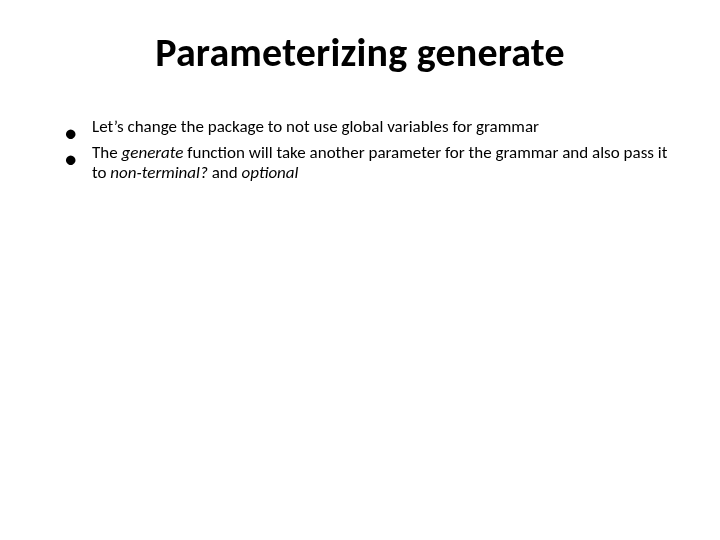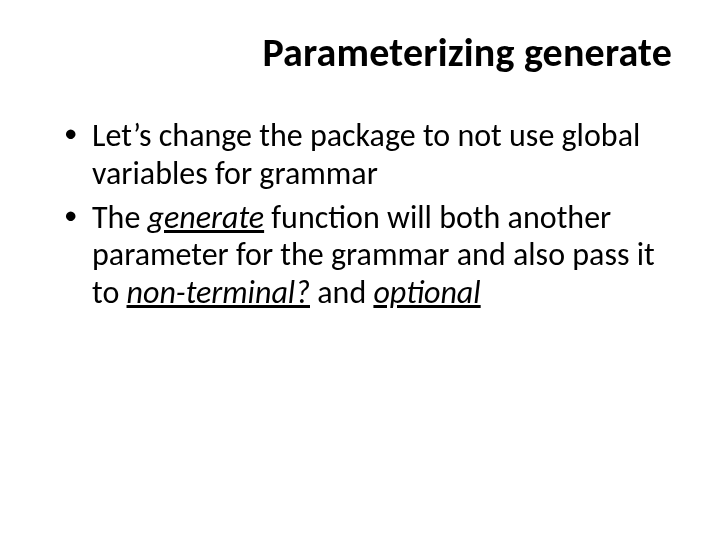--- a/index.html
+++ b/index.html
@@ -11,50 +11,50 @@
     font-family: Calibri, "Segoe UI", Arial, sans-serif;
     color: #000;
   }
   .slide {
     width: 720px;
     height: 540px;
     box-sizing: border-box;
     padding: 28px 48px 40px 48px;
   }
   .title {
-    text-align: right;
+    text-align: center;
     font-weight: 700;
     font-size: 40px;
     margin: 0 0 40px 0;
     letter-spacing: 0.2px;
   }
   ul.bullets {
     list-style: none;
     padding: 0;
     margin: 0 0 0 16px;
   }
   ul.bullets > li {
     position: relative;
-    font-size: 32px;
+    font-size: 17px;
     line-height: 1.18;
     padding-left: 28px;
     margin-bottom: 6px;
   }
   ul.bullets > li::before {
     content: "•";
     position: absolute;
     left: 0;
     top: 0;
     font-size: 27px;
     line-height: 1.18;
   }
-  .ital { font-style: italic; text-decoration: underline; }
+  .ital { font-style: italic; }
 </style>
 </head>
 <body>
 
 <div class="slide">
   <h1 class="title">Parameterizing generate</h1>
   <ul class="bullets">
     <li><span>Let’s change the package to not use global variables for grammar</span></li>
-    <li><span>The </span><span class="ital">generate</span><span> function will both another parameter for the grammar and also pass it to </span><span class="ital">non-terminal?</span><span> and </span><span class="ital">optional</span></li>
+    <li><span>The </span><span class="ital">generate</span><span> function will take another parameter for the grammar and also pass it to </span><span class="ital">non-terminal?</span><span> and </span><span class="ital">optional</span></li>
   </ul>
 </div>
 
 </body></html>

